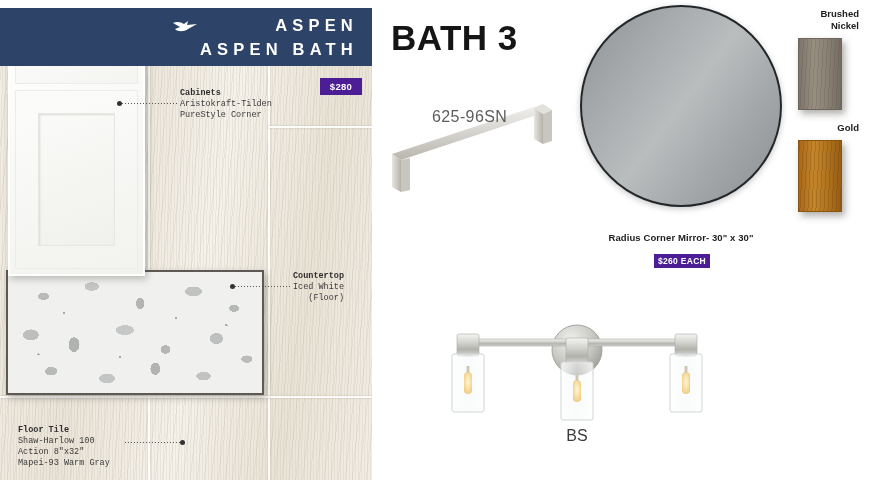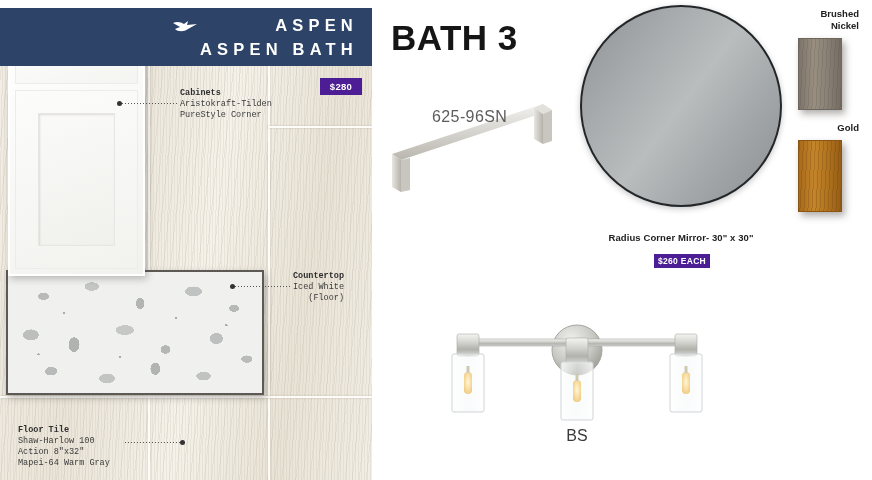--- a/index.html
+++ b/index.html
@@ -225,21 +225,21 @@
       <div class="c-line">Iced White</div>
       <div class="c-line">(Floor)</div>
     </div>
 
     <div class="leader" style="left:125px; top:434px; width:55px;"></div>
     <div class="leader-dot" style="left:180px; top:432px;"></div>
     <div class="callout" id="callout-floor">
       <div class="c-title">Floor Tile</div>
       <div class="c-line">Shaw-Harlow 100</div>
       <div class="c-line">Action 8"x32"</div>
-      <div class="c-line">Mapei-64 Warm Gray</div>
+      <div class="c-line">Mapei-93 Warm Gray</div>
     </div>
   </div>
 
   <div id="right-panel">
 
     <div id="bath-title">BATH 3</div>
 
     <svg id="pull-wrap" viewBox="0 0 185 115">
       <defs>
         <linearGradient id="nk" x1="0" y1="0" x2="0" y2="1">

